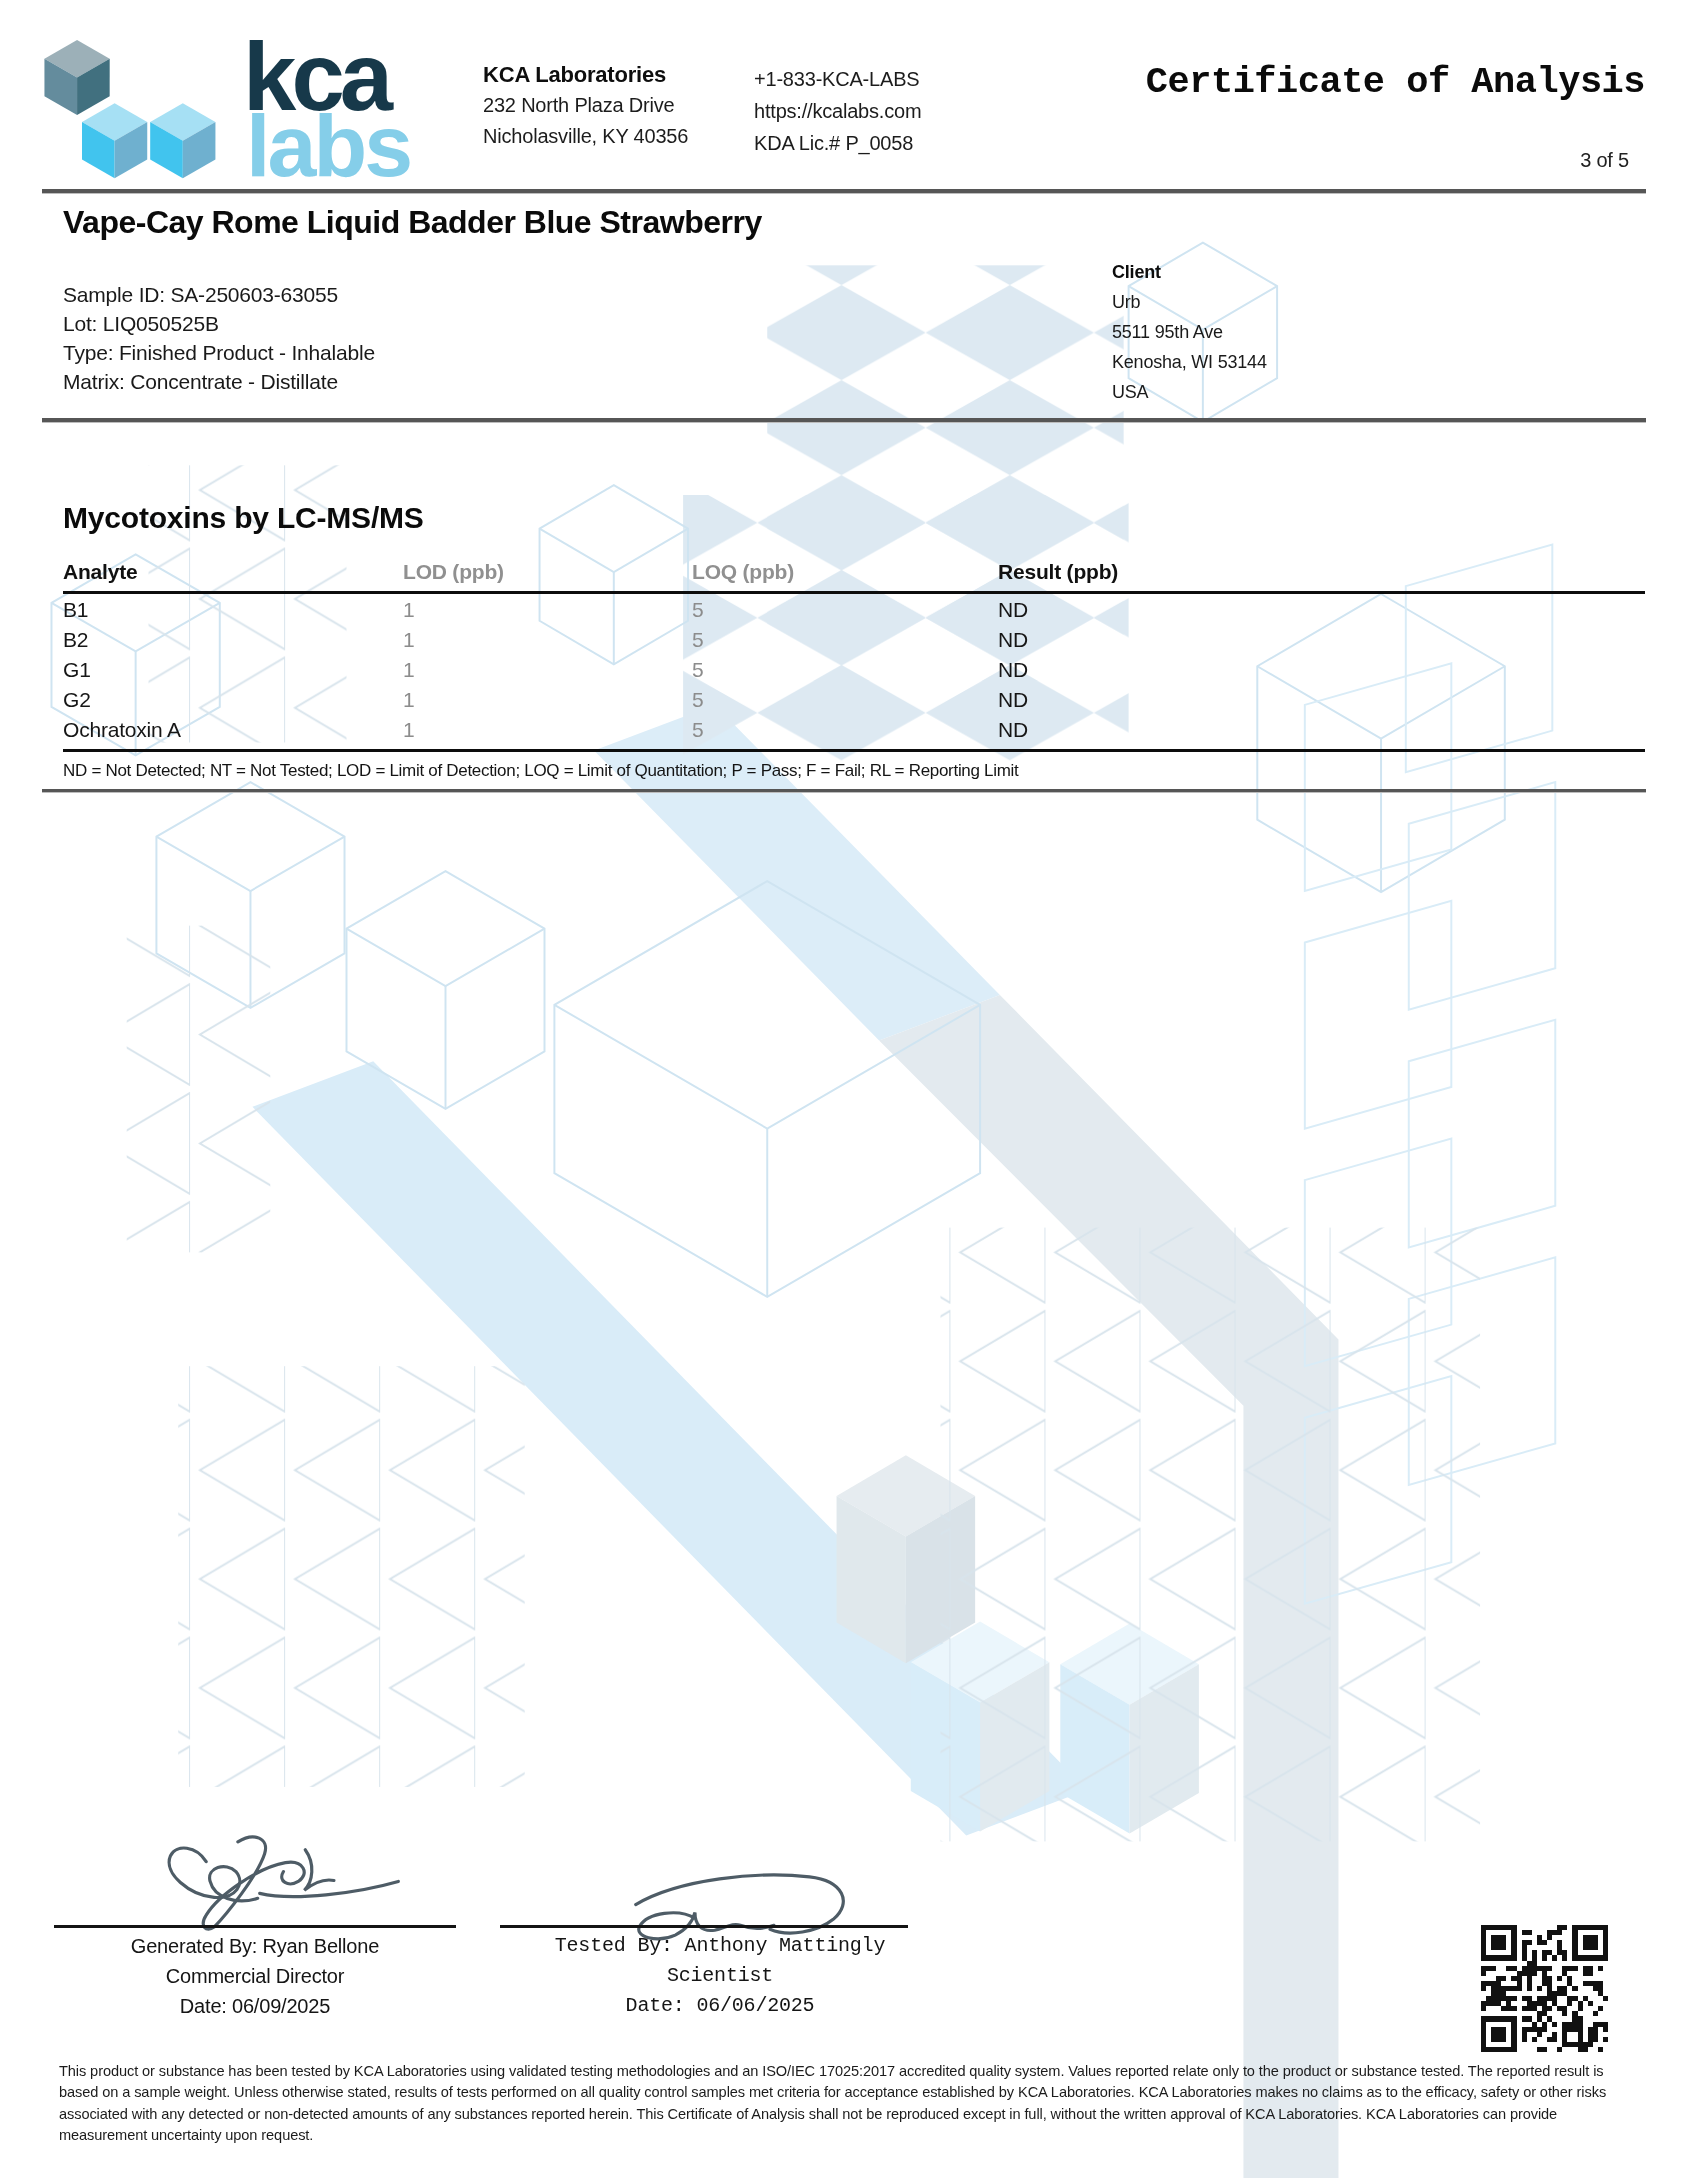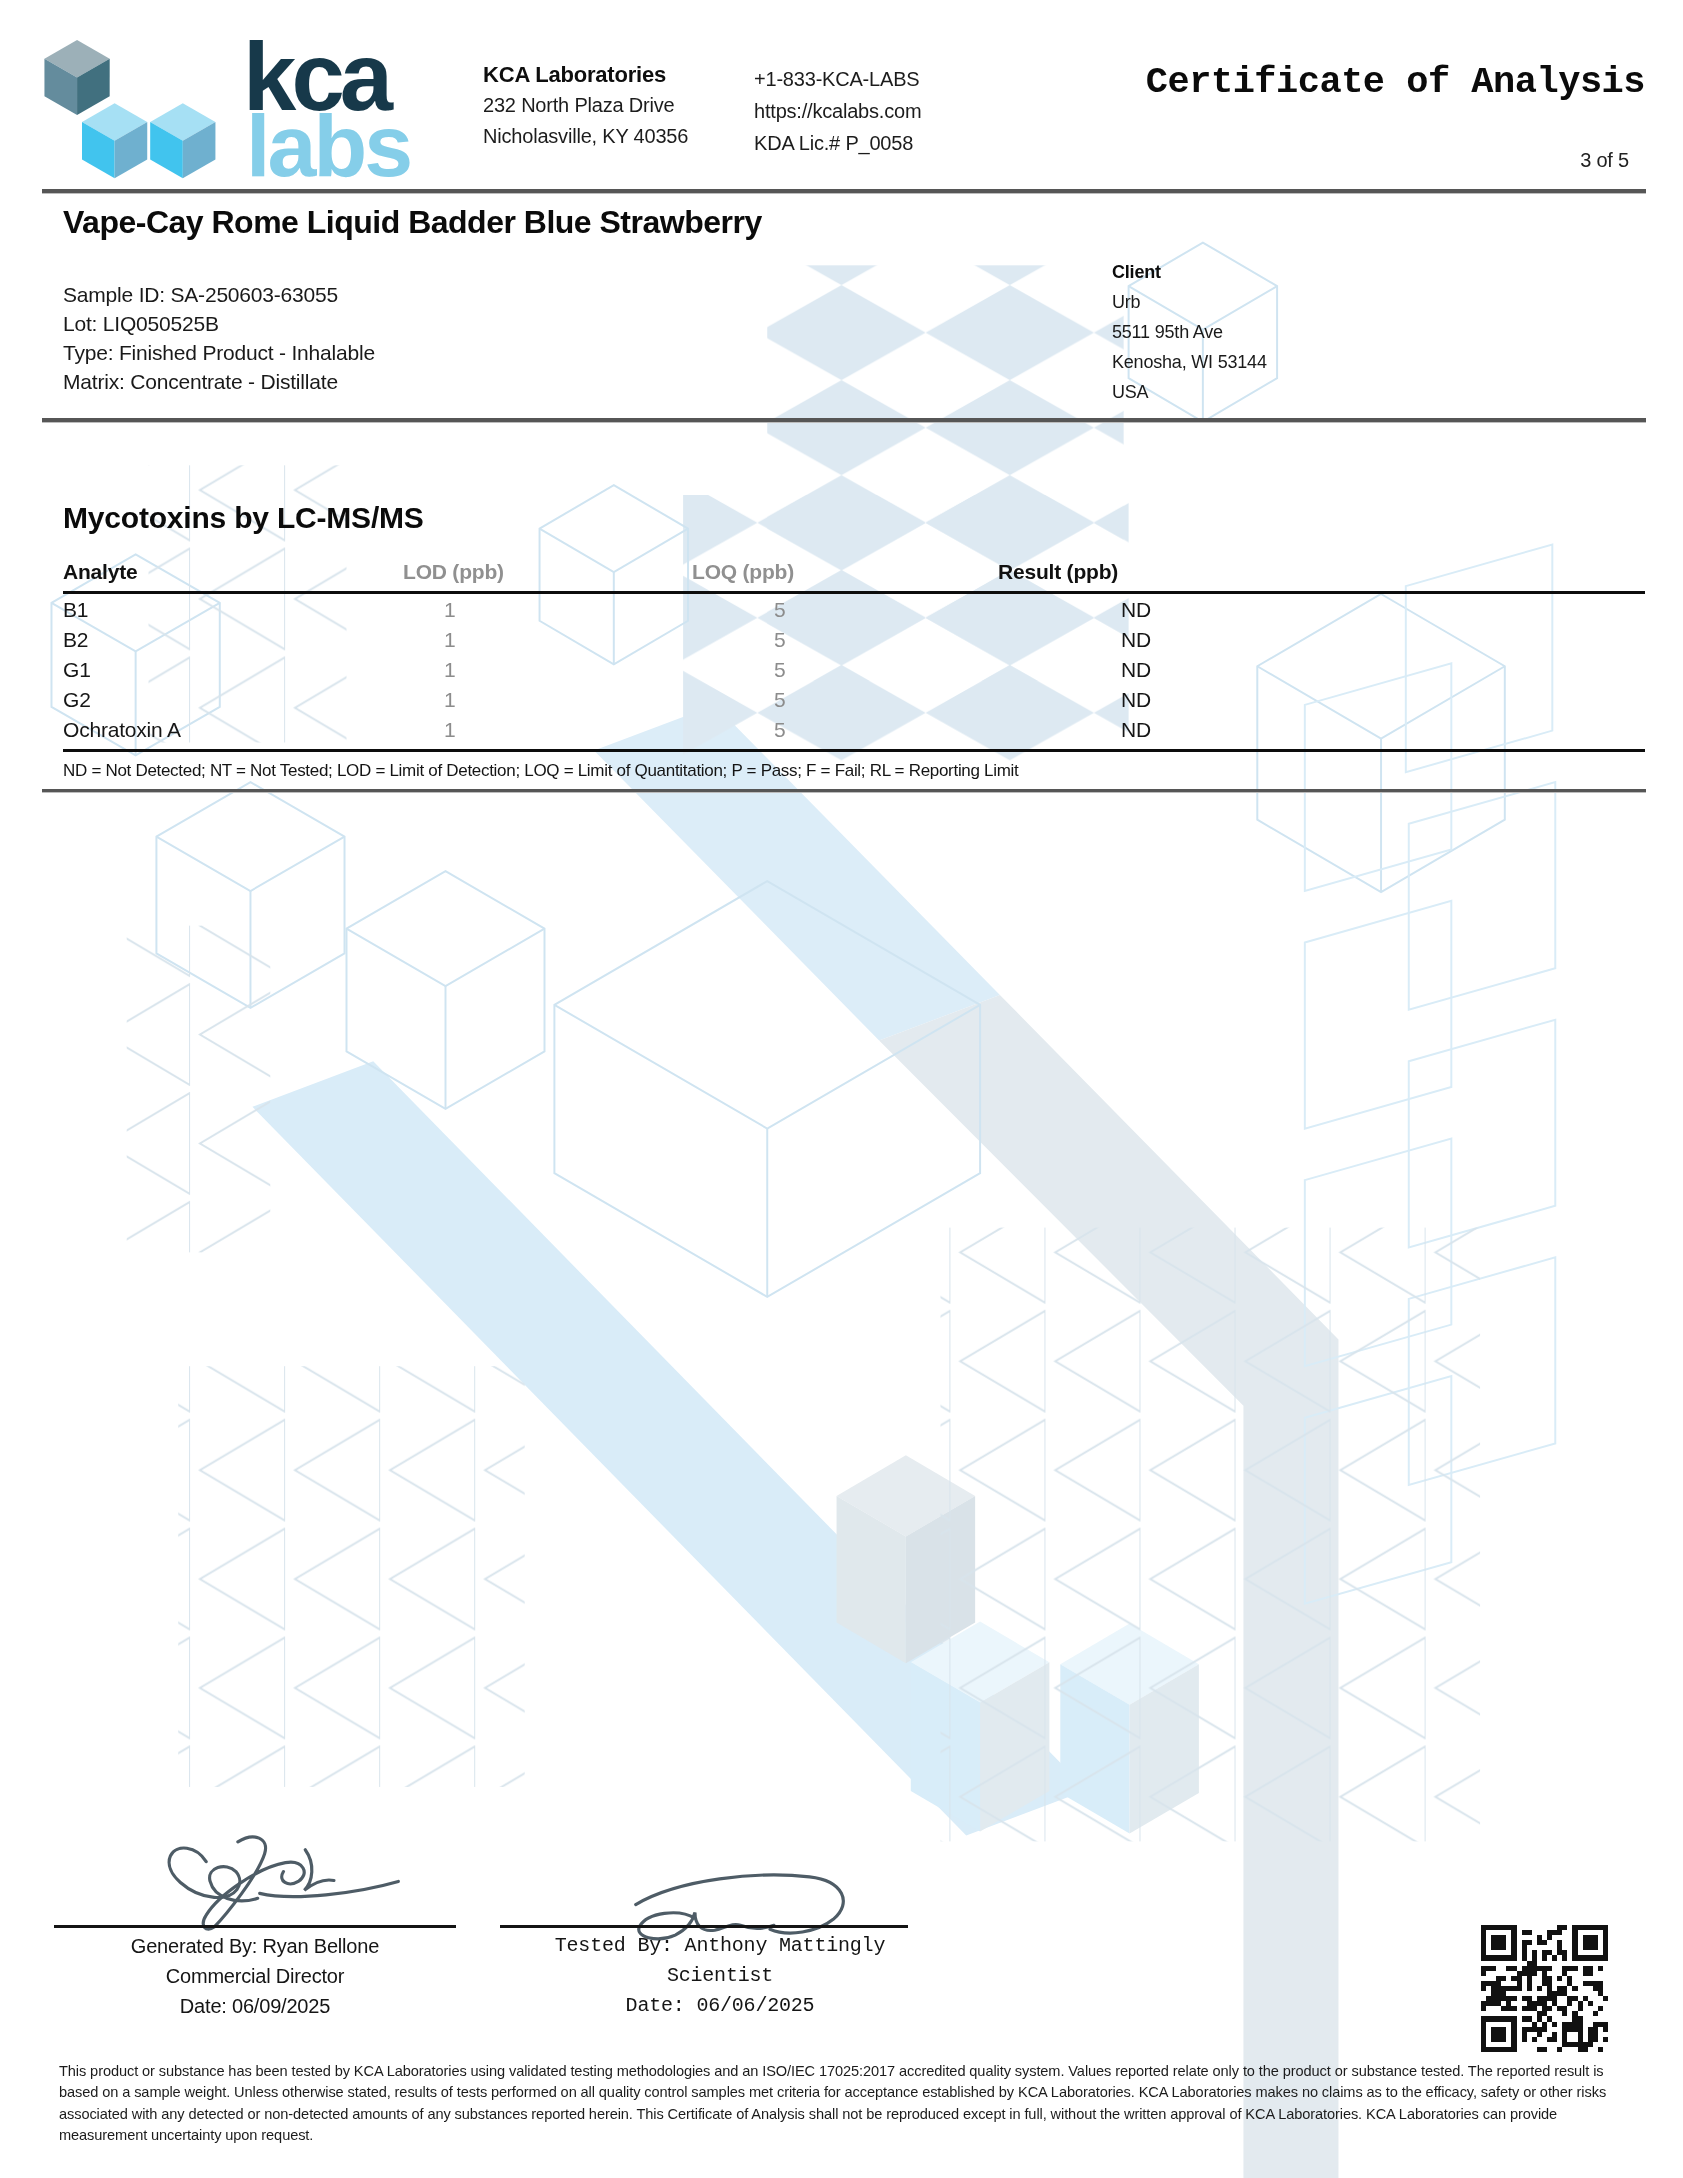--- a/index.html
+++ b/index.html
@@ -23,21 +23,21 @@
   .info-col{top:280px;font-size:21px;line-height:29px;color:#1a1a1a;}
   .client-col{left:1112px;top:257px;font-size:18px;line-height:30px;color:#1a1a1a;}
   .client-head{font-weight:bold;color:#0c0c0c;}
   
   .section-title{left:63px;top:501px;font-size:30px;font-weight:bold;color:#0b0b0b;}
   .tbl{left:63px;width:1582px;}
   .trow{display:grid;grid-template-columns:340px 289px 306px 1fr;align-items:start;}
   .thead{top:560px;font-size:21px;font-weight:bold;}
   .thead .muted{color:#909090;}
   .tbody{top:598px;font-size:21px;color:#161616;}
-  .tbody .trow{height:30px;gap:41px;}
+  .tbody .trow{height:30px;}
   .val-muted{color:#8c8c8c;}
   .footnote{left:63px;top:761px;font-size:17px;color:#141414;letter-spacing:-0.3px;}
   
   .sig-rule{position:absolute;top:1925px;height:3px;background:#141414;}
   .sig-block{position:absolute;top:1931px;text-align:center;font-size:20px;line-height:30px;color:#151515;}
   .sig-svg{position:absolute;}
   
   #qr-svg{position:absolute;left:1481px;top:1925px;width:127px;height:127px;}
   .disclaimer{left:59px;top:2061px;width:1584px;font-size:14.6px;line-height:21.4px;color:#1c1c1c;letter-spacing:-0.1px;}
 </style>

